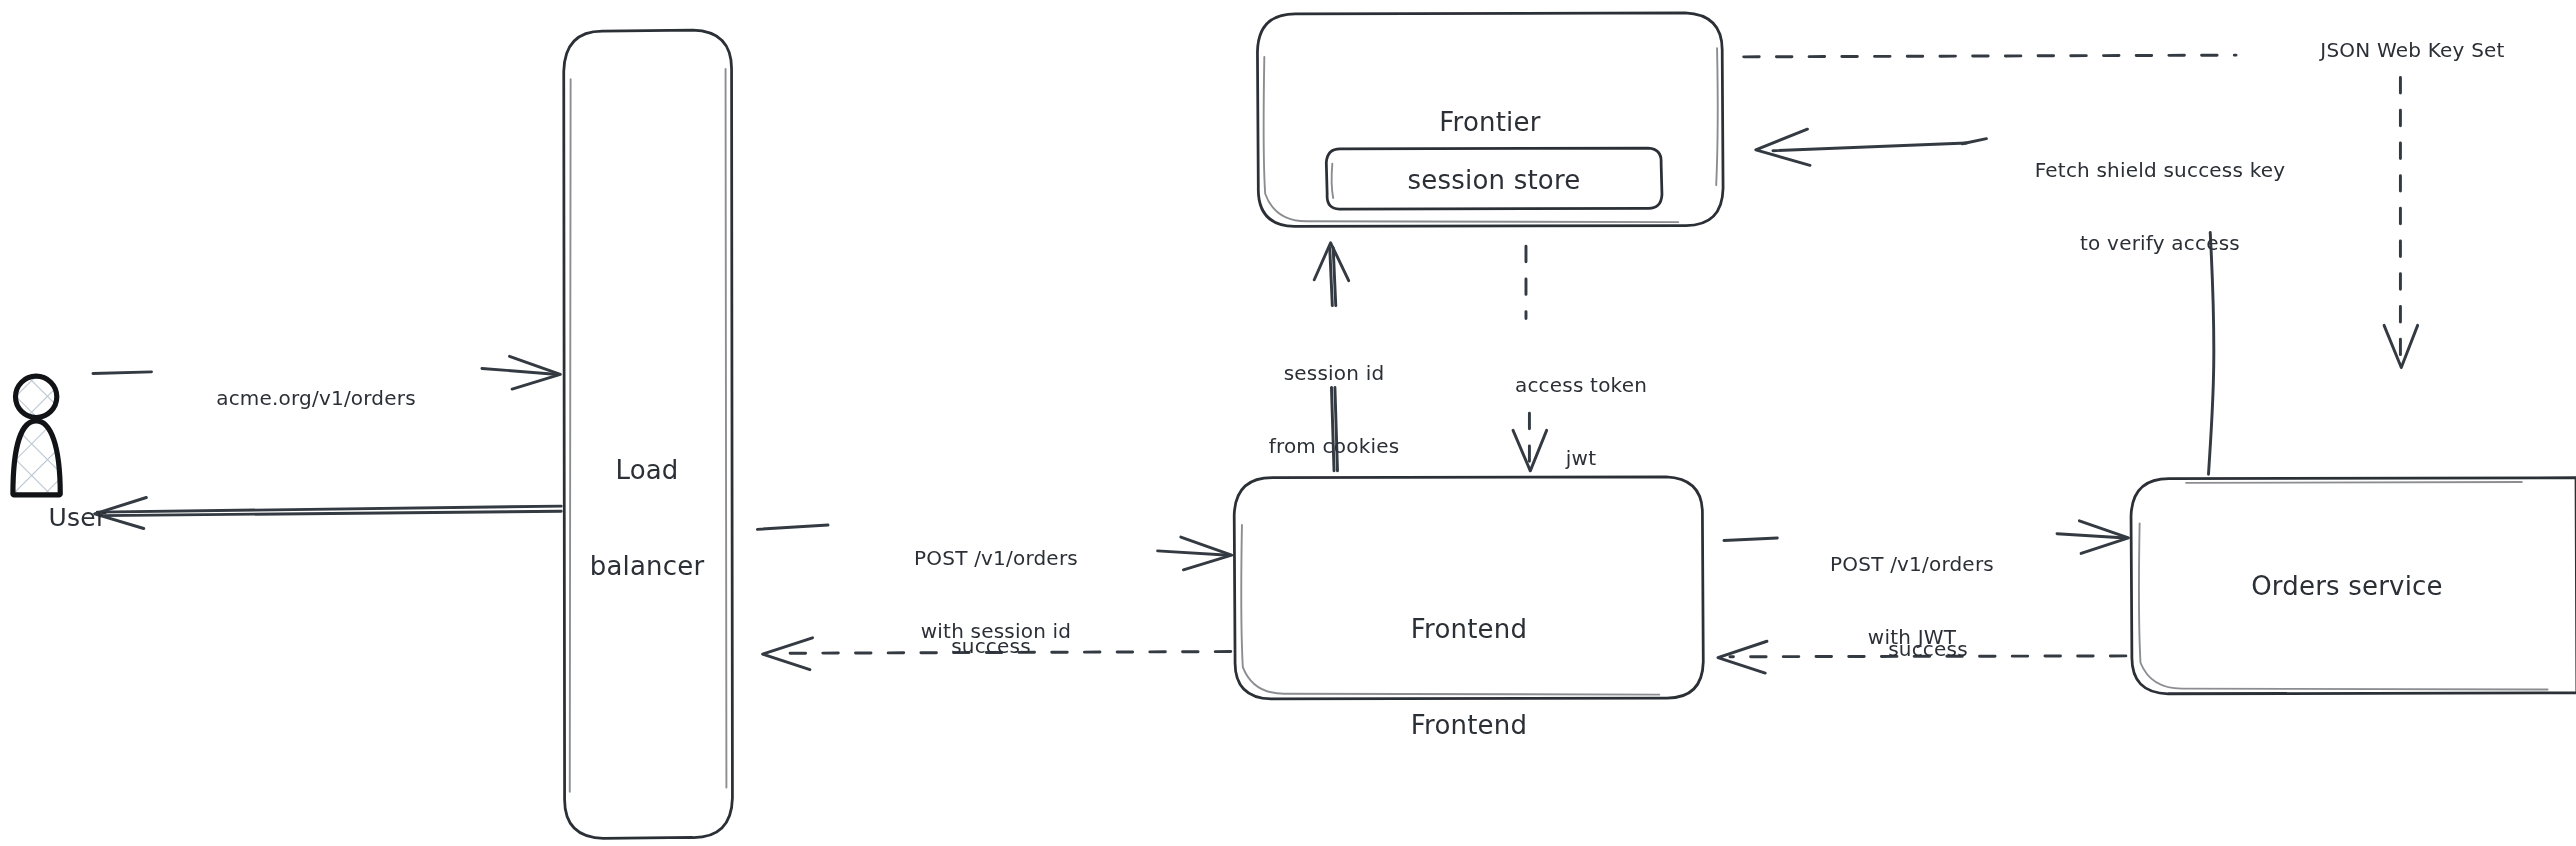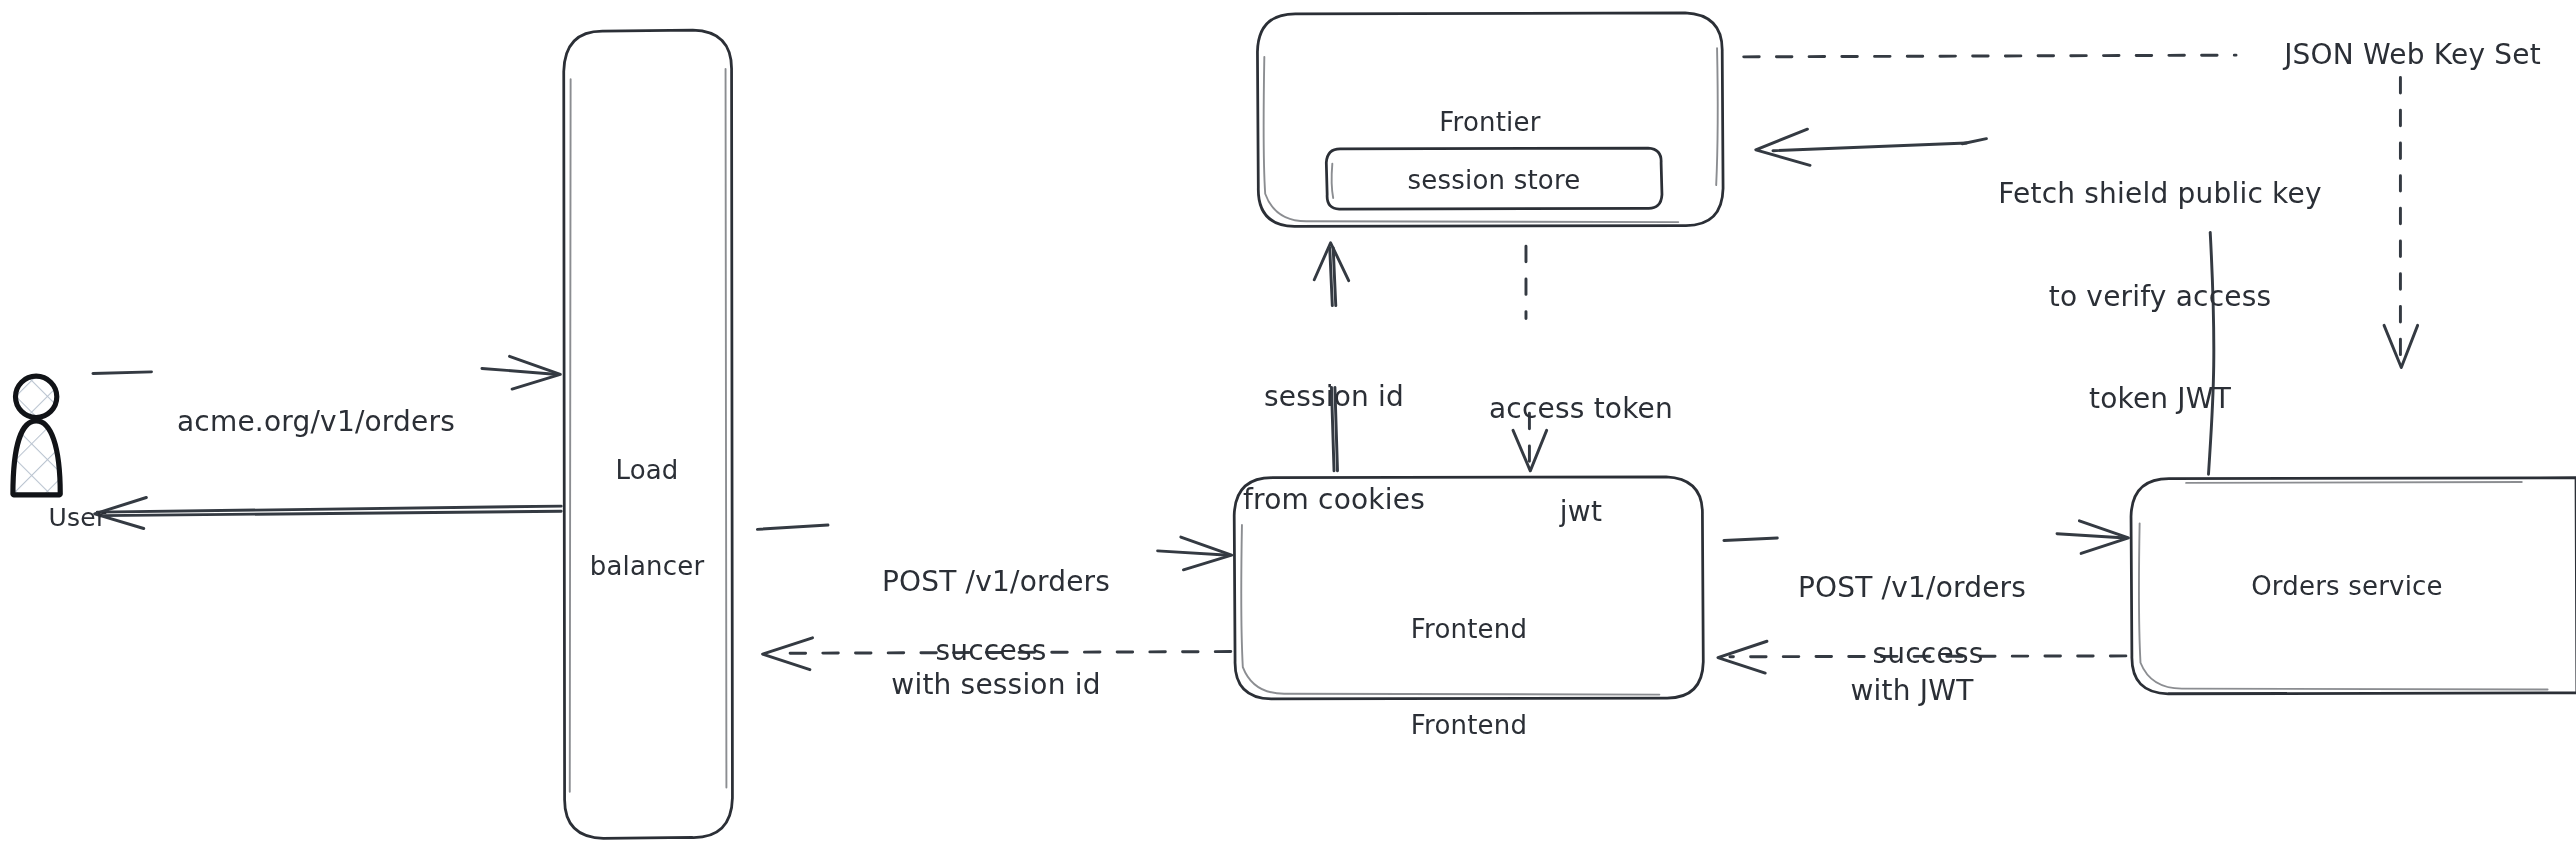--- a/index.html
+++ b/index.html
@@ -74,21 +74,21 @@
     white-space: pre;
     letter-spacing: 0.2px;
     -webkit-font-smoothing: antialiased;
   }
   .node-label {
     text-align: center;
     font-size: 26px;
   }
   .edge-label {
     text-align: center;
-    font-size: 28px;
+    font-size: 20px;
   }
   .actor-label {
     font-size: 25px;
     text-align: left;
   }
   .center-x {
     transform: translateX(-50%);
   }
 </style>
 </head>
@@ -240,21 +240,20 @@
   </div>
 
   <div class="dlabel edge-label center-x" style="left:1912px; top:503px; width:361px;">
     <div>POST /v1/orders</div>
     <div>with JWT</div>
   </div>
 
   <div class="dlabel edge-label center-x" style="left:1928px; top:637px; width:224px;">success</div>
 
   <div class="dlabel edge-label center-x" style="left:2160px; top:109px; width:430px;">
-    <div>Fetch shield public key</div>
+    <div>Fetch shield success key</div>
     <div>to verify access</div>
-    <div>token JWT</div>
   </div>
 
   <div class="dlabel edge-label" style="left:2249px; top:38px; width:327px;">JSON Web Key Set</div>
 
 </div>
 
 
 </body></html>

